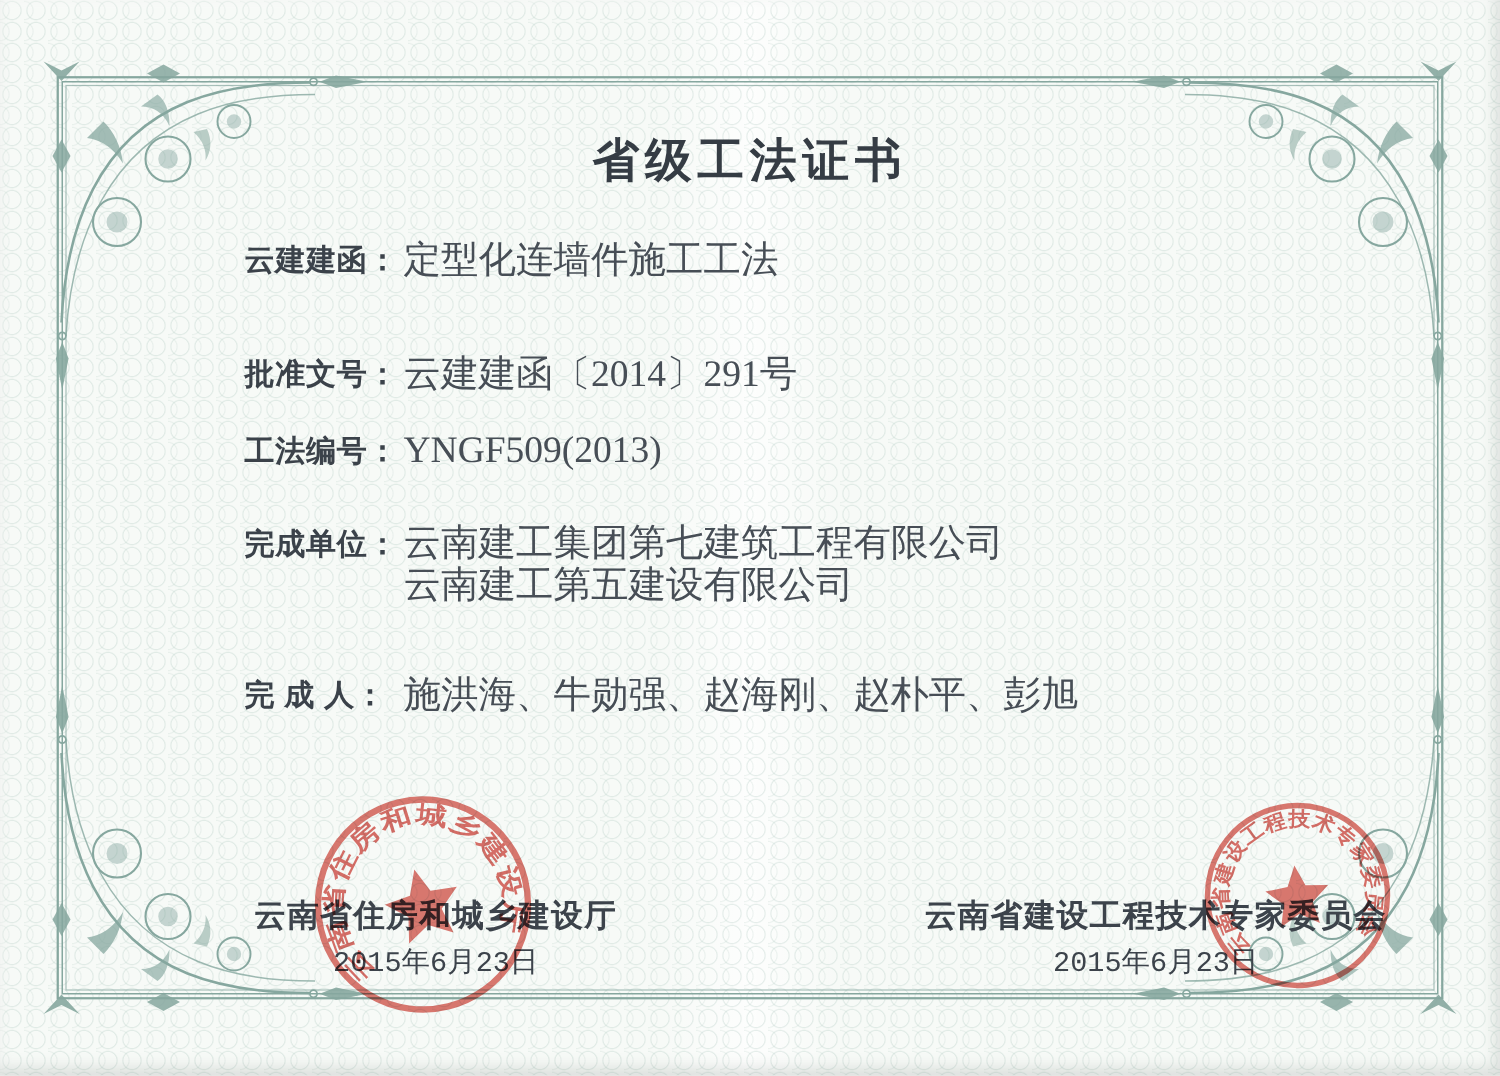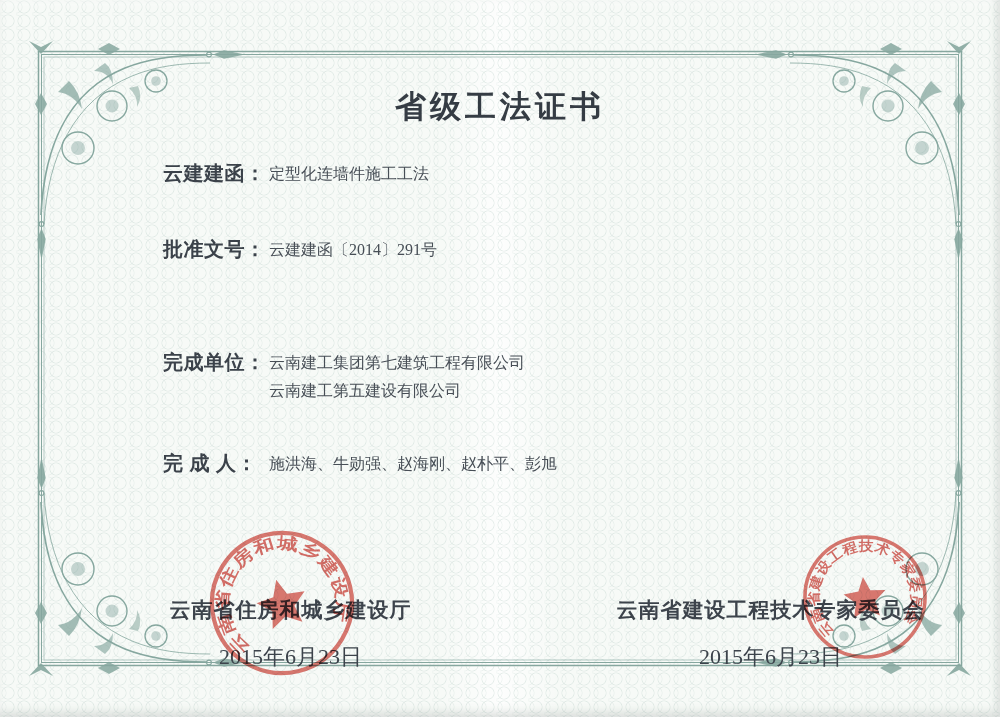--- a/index.html
+++ b/index.html
@@ -20,28 +20,28 @@
     position:absolute;top:86px;left:0;right:0;text-align:center;
     font-size:31px;font-weight:bold;color:#353c44;letter-spacing:4px;
   }
   .field-row{position:absolute;left:163px;display:flex;align-items:flex-start;}
   .field-label{
     flex:0 0 auto;width:106px;font-weight:bold;font-size:20px;color:#3b424a;
     letter-spacing:.5px;white-space:nowrap;
   }
   .field-value{
     font-family:"Liberation Serif","DejaVu Serif",serif;
-    font-size:16px;color:#474e56;margin-left:0px;white-space:nowrap;line-height:28px;
+    font-size:25px;color:#474e56;margin-left:0px;white-space:nowrap;line-height:28px;
   }
   .row-name{top:160px}.row-doc{top:236px}.row-code{top:287px}.row-units{top:349px}.row-people{top:450px}
   .sig-block{position:absolute;text-align:center;color:#3c434b;}
   .sig-left{left:148px;top:596px;width:285px;}
   .sig-right{left:598px;top:596px;width:345px;}
   .sig-org{font-size:21px;font-weight:600;letter-spacing:1px;white-space:nowrap;}
-  .sig-date{font-size:22px;margin-top:18px;font-family:Liberation Serif, serif;}
+  .sig-date{font-size:19px;margin-top:4px;font-family:Liberation Mono, monospace;}
   .seal{position:absolute;z-index:3;mix-blend-mode:multiply;opacity:.88;}
   .seal-left{left:206px;top:527px;width:152px;height:152px;transform:rotate(-14deg);}
   .seal-right{left:800px;top:532px;width:130px;height:130px;transform:rotate(-6deg);}
 </style>
 </head>
 <body>
 
 <div class="page">
 
   <svg class="frame-svg" viewBox="0 0 1000 717" xmlns="http://www.w3.org/2000/svg">
@@ -94,20 +94,24 @@
     <div class="field-row row-name">
       <span class="field-label">云建建函：</span>
       <span class="field-value">定型化连墙件施工工法</span>
     </div>
 
     <div class="field-row row-doc">
       <span class="field-label">批准文号：</span>
       <span class="field-value">云建建函〔2014〕291号</span>
     </div>
 
+    <div class="field-row row-code">
+      <span class="field-label">工法编号：</span>
+      <span class="field-value">YNGF509(2013)</span>
+    </div>
 
     <div class="field-row row-units">
       <span class="field-label">完成单位：</span>
       <span class="field-value">
         <div>云南建工集团第七建筑工程有限公司</div>
         <div>云南建工第五建设有限公司</div>
       </span>
     </div>
 
     <div class="field-row row-people">

